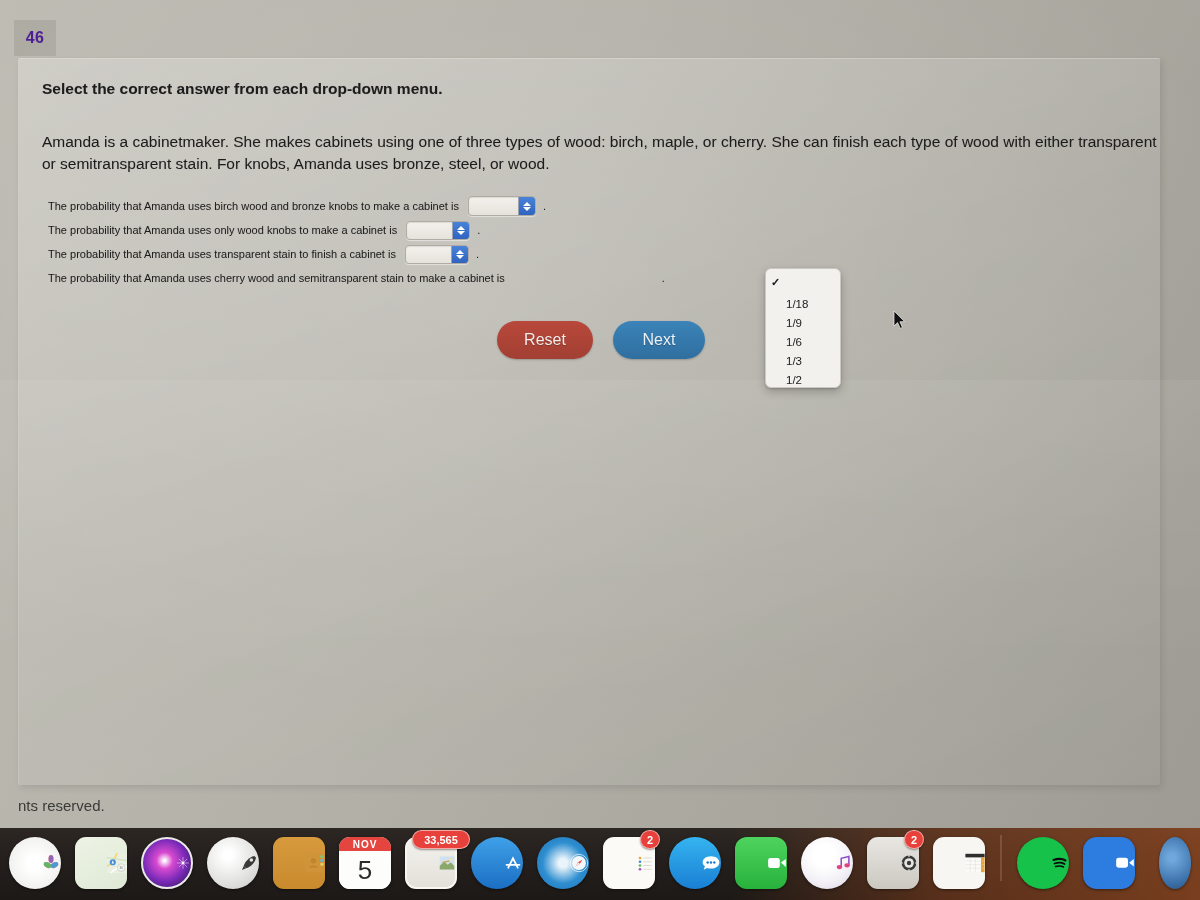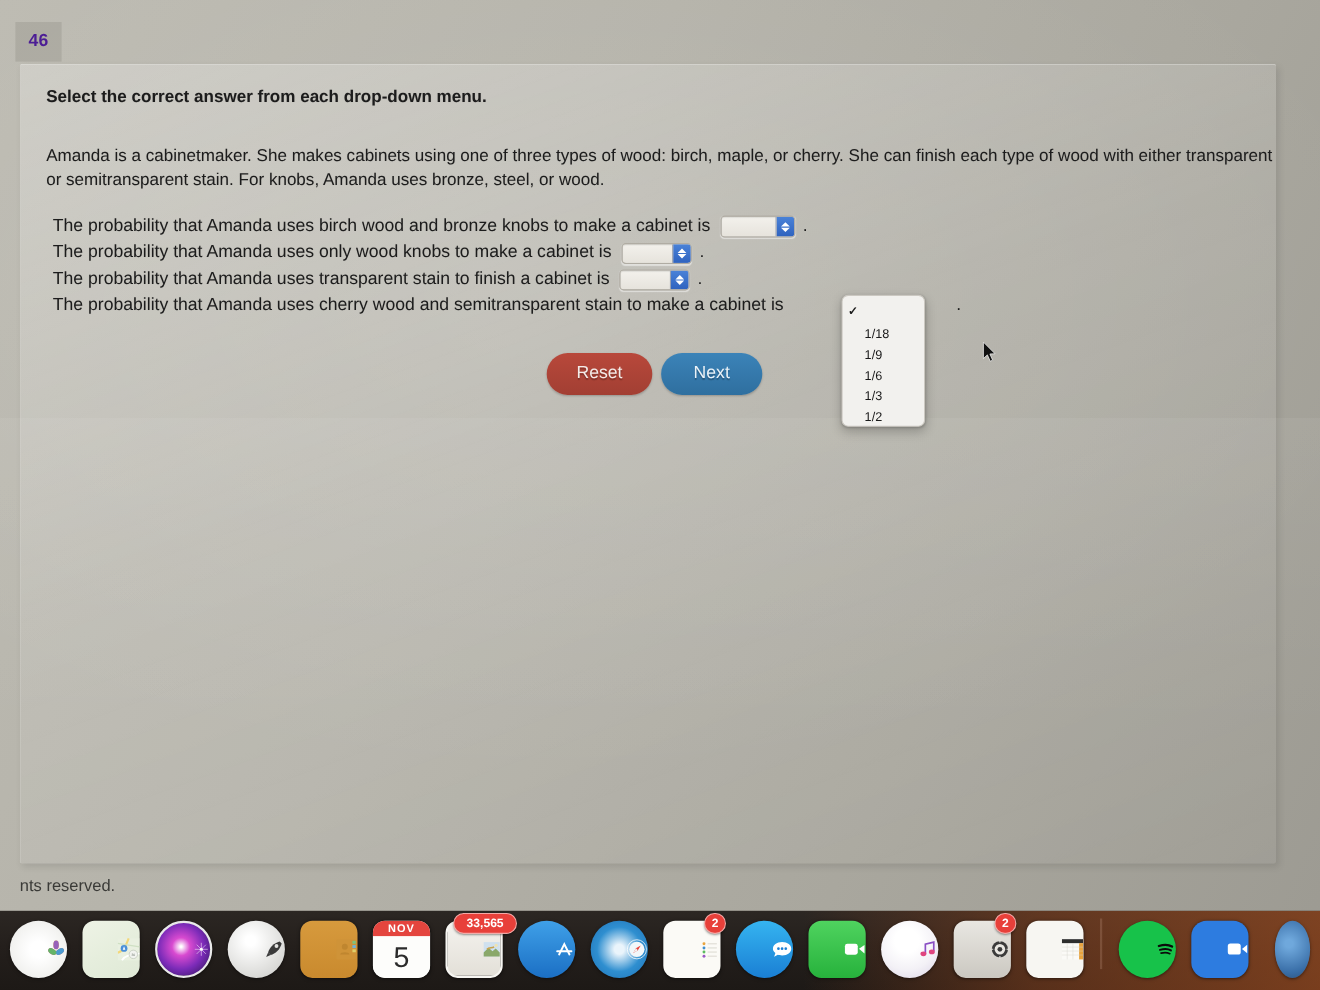--- a/index.html
+++ b/index.html
@@ -69,21 +69,21 @@
     font-size: 15.5px;
   }
 
   
   #statements {
     position: absolute; left: 42px; top: 194px; width: 1110px;
   }
   .stmt-row {
     display: flex; align-items: center;
     height: 24px;
-    font-size: 16px;
+    font-size: 11px;
     color: #1c1c1c;
     white-space: nowrap;
   }
   .stmt-row .stmt-text { text-shadow: 0 0 1px rgba(0,0,0,0.10); }
   .stmt-row .period { margin-left: 7px; }
 
   
   .mac-select {
     display: inline-flex;
     align-items: stretch;
@@ -146,21 +146,21 @@
     content: "\2713";
     position: absolute; left: 5px; top: 50%;
     transform: translateY(-52%);
     font-size: 11px; color: #1a1a1a; font-weight: bold;
   }
   .menu-option.blank { height: 22px; }
 
   
   #buttons {
     position: absolute; left: 497px; top: 321px;
-    display: flex; gap: 8px; align-items: center;
+    display: flex; gap: 20px; align-items: center;
   }
   .pill-btn {
     border: none;
     border-radius: 20px;
     font-size: 16px;
     font-family: "Liberation Sans", sans-serif;
     color: #f3ece9;
     padding: 0 26px;
     height: 38px;
     line-height: 38px;

